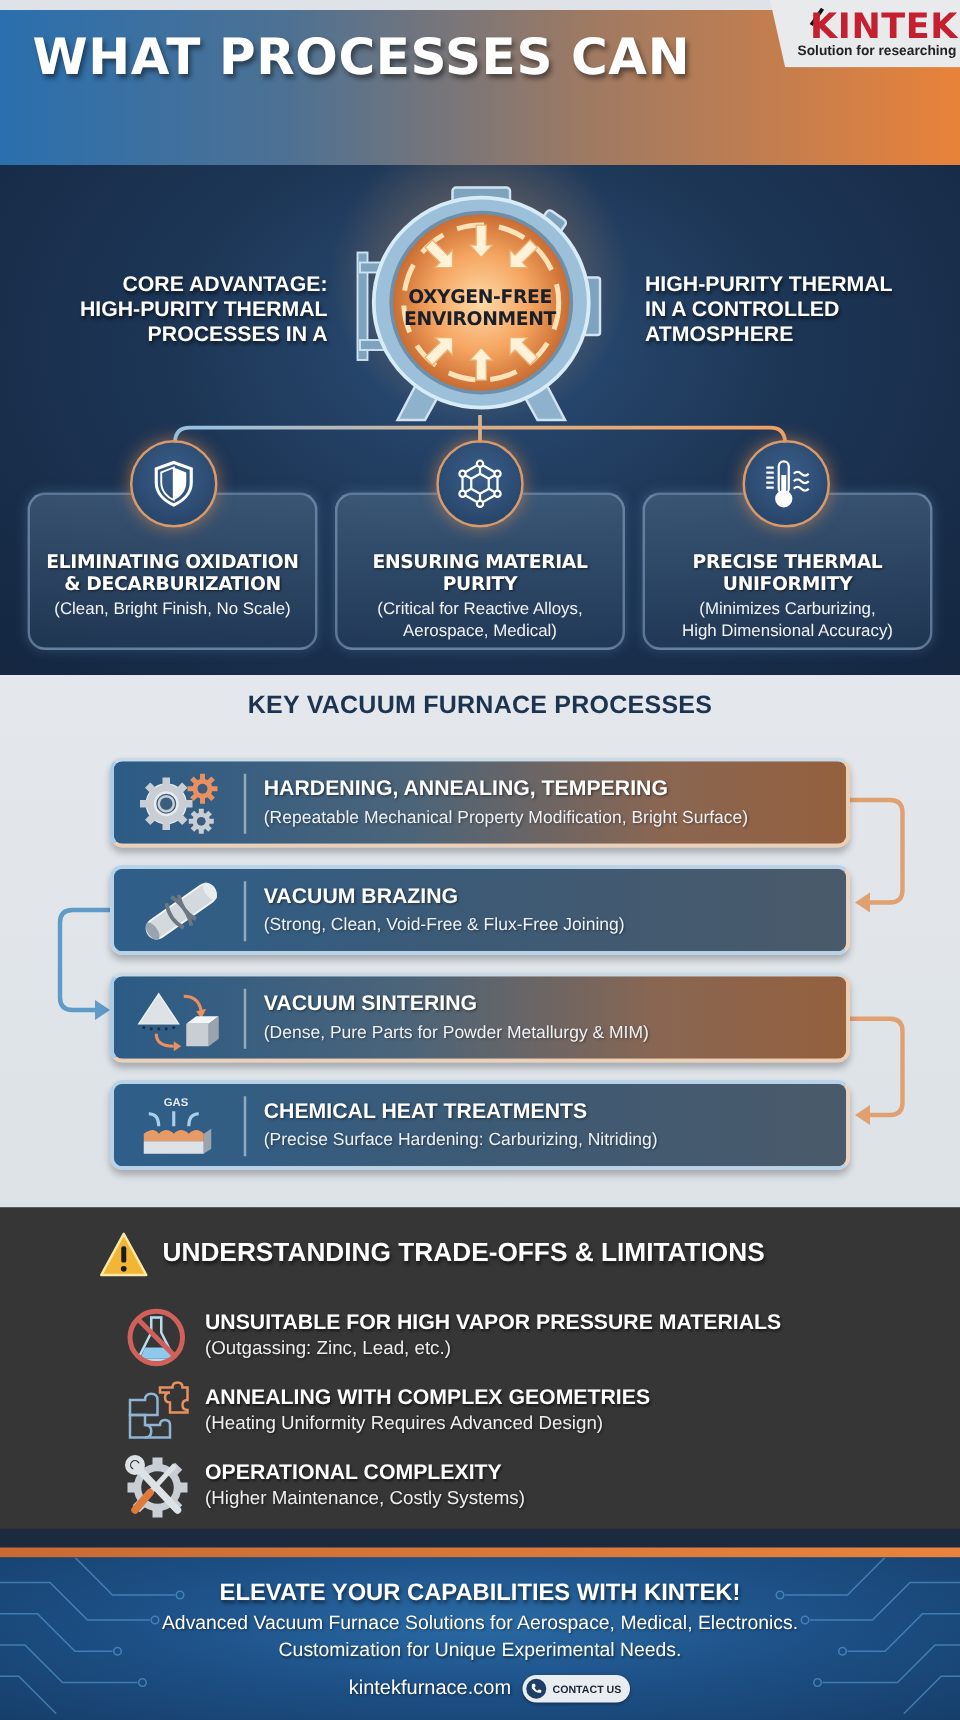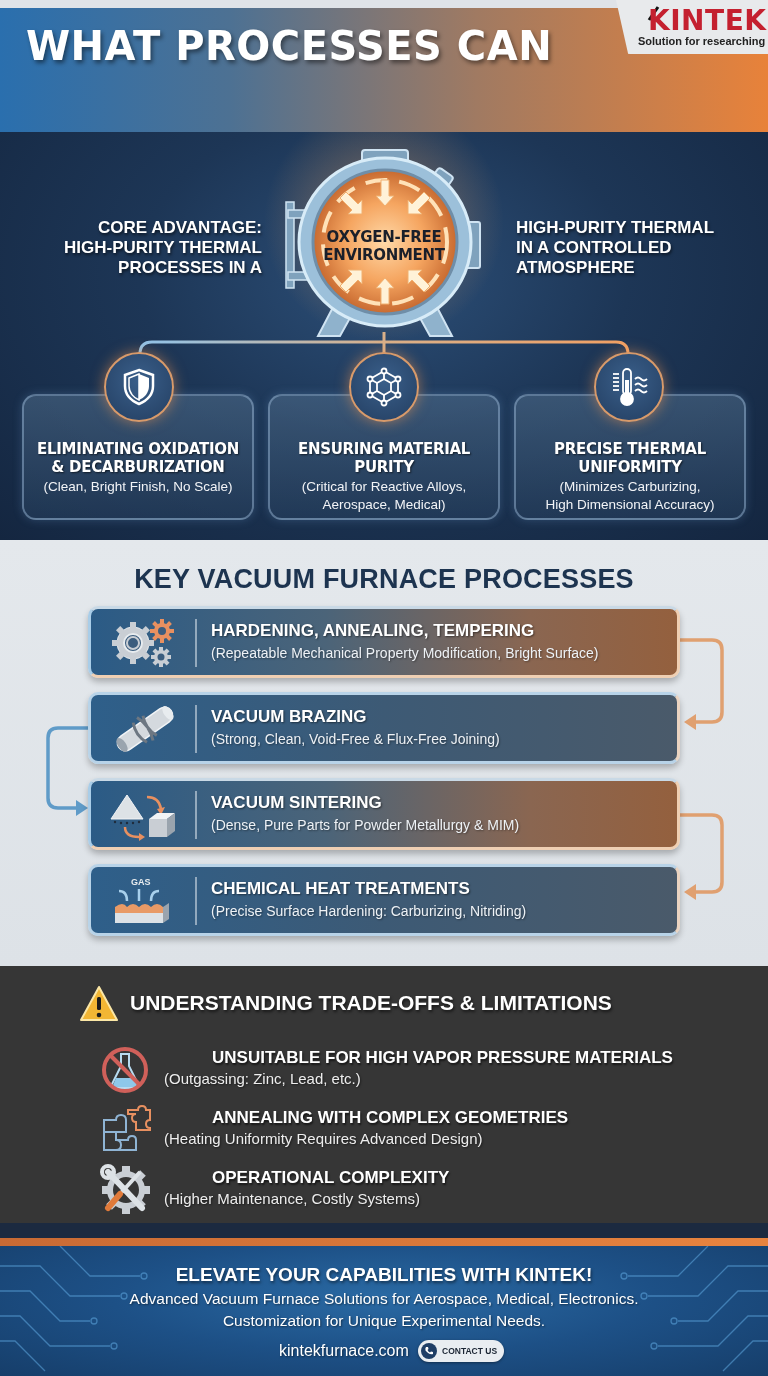--- a/index.html
+++ b/index.html
@@ -83,22 +83,22 @@
     position: absolute; left: 0; top: 82px; width: 100%; text-align: center;
     color: #f2f4f7; font-size: 13.5px; line-height: 18px;
   }
 
   
   .processes {
     position: absolute; left: 0; top: 540px; width: 768px; height: 426px;
     background: linear-gradient(180deg, #e4e8ec 0%, #dde2e7 100%);
   }
   .processes-title {
-    position: absolute; left: 0; top: 24px; width: 768px; text-align: center;
-    color: #1d3450; font-weight: 700; font-size: 27px; letter-spacing: 0.2px;
+    position: absolute; left: 0; top: 13px; width: 768px; text-align: center;
+    color: #1d3450; font-weight: 700; font-size: 20px; letter-spacing: 0.2px;
   }
   .proc-row {
     position: absolute; left: 88px; width: 592px; height: 72px;
     border-radius: 10px; border: 3px solid #a9cde8;
     box-shadow: 0 4px 6px rgba(0,0,0,0.25);
     overflow: hidden;
   }
   .proc-row.warm { background: linear-gradient(90deg, #2b5b86 0%, #4b6479 40%, #8a6651 75%, #94603e 100%); border-color: #efcfb3; border-left-color:#a9cde8; border-top-color:#c9d9e6;}
   .proc-row.cool { background: linear-gradient(90deg, #2e5f8a 0%, #3d5a75 50%, #4a5a6a 100%); border-color: #b8d3e8; border-right-color:#ead3c0;}
   .proc-icon { position: absolute; left: 14px; top: 8px; width: 80px; height: 52px; }
@@ -121,21 +121,20 @@
   .limits-title {
     position: absolute; left: 130px; top: 25px; color: #fff; font-weight: 700; font-size: 21px;
     text-shadow: 1px 2px 3px rgba(0,0,0,0.6);
   }
   .warn-icon { position: absolute; left: 78px; top: 18px; width: 42px; height: 40px; }
   .limit-item { position: absolute; left: 98px; width: 640px; height: 52px; }
   .limit-icon { position: absolute; left: 0; top: 0; width: 54px; height: 52px; }
   .limit-title {
     position: absolute; left: 66px; top: 4px; color: #fff; font-weight: 700; font-size: 17px;
     text-shadow: 1px 2px 2px rgba(0,0,0,0.6);
-    margin-left: 48px;
   }
   .limit-desc {
     position: absolute; left: 66px; top: 26px; color: #eee; font-size: 15px;
     text-shadow: 1px 1px 2px rgba(0,0,0,0.5);
   }
 
   
   .footer-stripe {
     position: absolute; left: 0; top: 1238px; width: 768px; height: 8px;
     background: linear-gradient(90deg, #c86a34, #e8843f);

